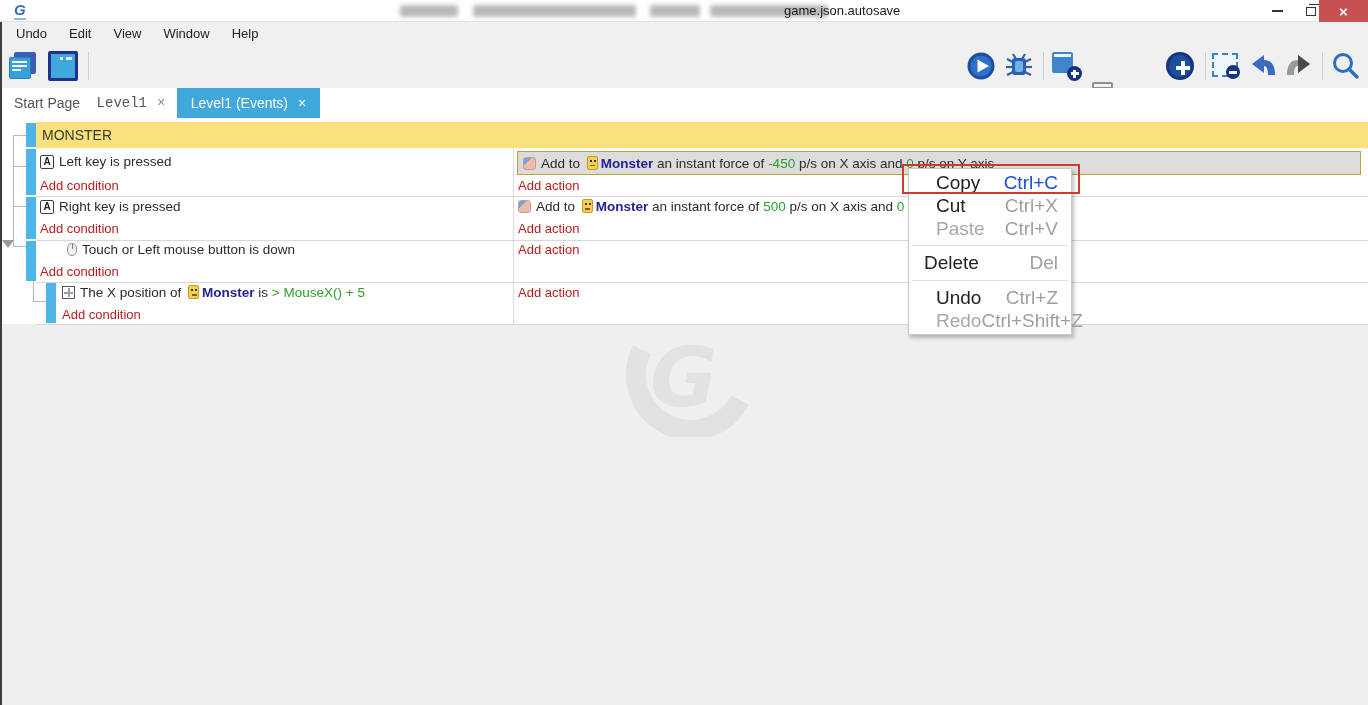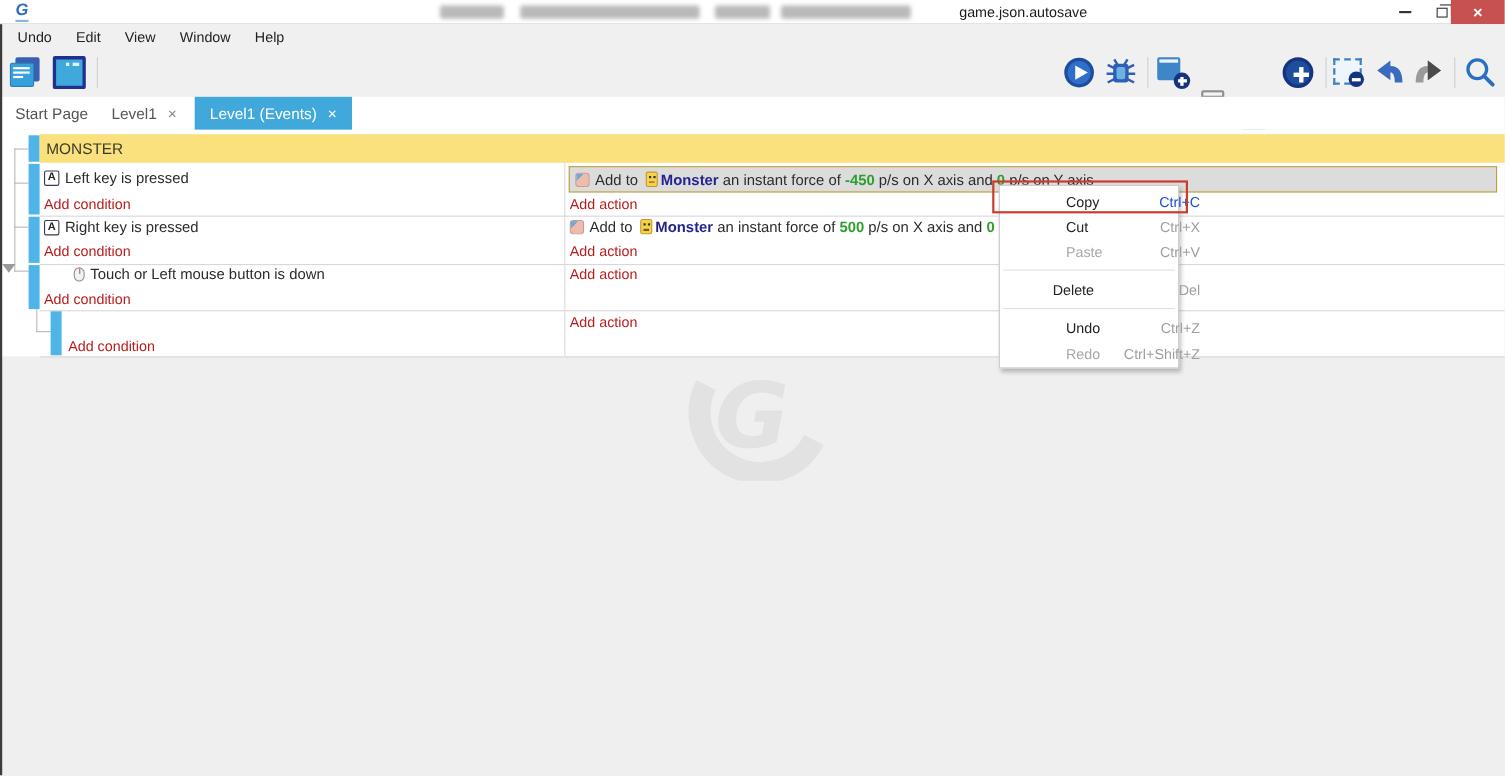--- a/index.html
+++ b/index.html
@@ -4,21 +4,21 @@
 <style>
   * { margin:0; padding:0; box-sizing:border-box; }
   html,body { width:1368px; height:705px; overflow:hidden; }
   body { font-family:"Liberation Sans", sans-serif; background:#efefef; }
   #app { position:relative; width:1368px; height:705px; background:#efefef; }
 
   
   .titlebar { position:absolute; left:0; top:0; width:1368px; height:22px; background:#ffffff; border-bottom:1px solid #e2e2e2; }
   .app-logo { position:absolute; left:14px; top:1px; font-size:15px; font-weight:bold; font-style:italic; color:#2f6fbf; border-bottom:2px solid #8ab8e6; line-height:17px; }
   .title-redact { position:absolute; top:5px; height:12px; background:#b9b9b9; filter:blur(2px); border-radius:2px; }
-  .title-suffix { position:absolute; left:872px; top:3px; font-size:13px; color:#1a1a1a; }
+  .title-suffix { position:absolute; left:784px; top:3px; font-size:13px; color:#1a1a1a; }
   .win-btn { position:absolute; top:0; height:22px; display:flex; align-items:center; justify-content:center; }
   .btn-min { left:1262px; width:30px; }
   .btn-min .bar { width:11px; height:2px; background:#333; }
   .btn-restore { left:1296px; width:30px; }
   .restore-glyph { position:relative; width:10px; height:9px; border:1.5px solid #333; background:#fff; }
   .restore-glyph::before { content:""; position:absolute; left:2px; top:-4px; width:10px; height:9px; border:1.5px solid #333; border-left:none; border-bottom:none; }
   .btn-close { left:1319px; width:49px; background:#c75050; color:#fff; font-size:15px; font-weight:bold; cursor:default; }
 
   
   .menubar { position:absolute; left:0; top:22px; width:1368px; height:22px; background:#f0f0f0; display:flex; align-items:center; padding-left:6px; gap:2px; }
@@ -74,42 +74,42 @@
   .treeline { position:absolute; background:#b8b8b8; }
   .expander { position:absolute; width:0; height:0; border-left:6px solid transparent; border-right:6px solid transparent; border-top:8px solid #9a9a9a; }
 
   .row-sep { position:absolute; left:36px; width:1332px; height:1px; background:#d8d8d8; }
   .col-sep { position:absolute; left:513px; top:148px; width:1px; height:176px; background:#dcdcdc; }
 
   .cond-line, .act-line { position:absolute; font-size:13.5px; color:#2b2b2b; display:flex; align-items:center; gap:5px; white-space:nowrap; }
   .placeholder { position:absolute; font-size:13px; color:#b91c1c; white-space:nowrap; }
   .seg-default { color:#2b2b2b; }
   .seg-object { color:#24248f; font-weight:bold; }
-  .seg-value { color:#2e9e2e;font-weight:bold; }
+  .seg-value { color:#2e9e2e; }
 
   .selected-action { position:absolute; left:517px; top:151px; width:844px; height:24px; background:#dcdcdc; border:1.5px solid #bda23c; display:flex; align-items:center; gap:5px; padding-left:5px; font-size:13.5px; white-space:nowrap; overflow:hidden; }
 
   
   .kbd-icon { display:inline-flex; width:14px; height:14px; border:1.5px solid #3a3a55; border-radius:2px; background:#fff; color:#222; font-size:10px; font-weight:bold; align-items:center; justify-content:center; flex:none; }
   .mouse-icon { display:inline-block; width:10px; height:13px; border:1.5px solid #909090; border-radius:5px; background:#f2f2f2; position:relative; flex:none; }
   .mouse-icon::before { content:""; position:absolute; left:3.5px; top:0; width:1.5px; height:5px; background:#b06060; }
   .position-icon { display:inline-block; width:13px; height:13px; border:1.5px solid #556; position:relative; background:#fff; flex:none; }
   .position-icon::before { content:""; position:absolute; left:5px; top:1px; width:1.5px; height:9px; background:#99a; }
   .position-icon::after { content:""; position:absolute; left:1px; top:5px; width:9px; height:1.5px; background:#99a; }
   .force-icon { display:inline-block; width:13px; height:13px; border-radius:3px; background:linear-gradient(135deg,#6fa8dc 0 32%,#f0bcaa 32%); border:1px solid #c99; flex:none; }
   .inline-icon.monster-icon { display:inline-block; width:11px; height:14px; background:#f7d14a; border:1px solid #c19a2e; border-radius:2px; position:relative; vertical-align:-2px; margin:0 3px; }
   .inline-icon.monster-icon::before { content:""; position:absolute; left:2px; top:3px; width:2px; height:2px; background:#333; box-shadow:4px 0 0 #333; }
   .inline-icon.monster-icon::after { content:""; position:absolute; left:2.5px; top:8px; width:5px; height:1.5px; background:#7a5c10; }
 
   
   .watermark { position:absolute; left:612px; top:322px; width:150px; height:115px; }
 
   
   .context-menu { position:absolute; left:908px; top:168px; width:164px; height:167px; background:#ffffff; border:1px solid #c9c9c9; box-shadow:2px 3px 4px rgba(0,0,0,.25); }
-  .menu-item { position:absolute; left:1px; width:160px; height:22px; display:flex; align-items:center; font-size:13px; color:#222; padding:0 12px 0 26px;margin-left:33px; }
+  .menu-item { position:absolute; left:1px; width:160px; height:22px; display:flex; align-items:center; font-size:19px; color:#222; padding:0 12px 0 26px; }
   .menu-item .label { flex:1; }
   .menu-item .shortcut { color:#9f9f9f; }
   .menu-item.copy .shortcut { color:#1d4ed8; }
   .menu-item.disabled .label { color:#a8a8a8; }
   .menu-sep { position:absolute; left:3px; width:156px; height:1px; background:#e0e0e0; }
   .annotation-rect { position:absolute; left:902px; top:164px; width:178px; height:30px; border:2px solid #cc3b2e; z-index:30; }
 
   .context-menu { z-index:20; }
   .selected-action, .cond-line, .act-line { z-index:2; }
 </style>
@@ -215,21 +215,21 @@
           <circle cx="13" cy="12" r="8.5" fill="none" stroke="#2a6fc0" stroke-width="3"></circle>
           <line x1="19" y1="18" x2="27" y2="26" stroke="#2a6fc0" stroke-width="3.5" stroke-linecap="round"></line>
         </svg>
     </div>
   </div>
 
   <div class="tabbar">
     <div class="tab" style="left:4px;width:86px;">
       <span>Start Page</span>
     </div>
-    <div class="tab" style="left:92px;width:78px;">
+    <div class="tab" style="left:92px;width:78px;font-family:Liberation Mono, monospace;">
       <span>Level1</span>
       <span class="x">×</span>
     </div>
     <div class="tab active" style="left:177px;width:143px;">
       <span>Level1 (Events)</span>
       <span class="x">×</span>
     </div>
   </div>
 
   <div class="events-bg"></div>
@@ -282,20 +282,24 @@
   </div>
   <div class="placeholder" style="left:518px;top:221px;">Add action</div>
 
   <div class="cond-line" style="left:40px;top:242px;margin-left:27px;">
     <span class="mouse-icon"></span>
     <span>Touch or Left mouse button is down</span>
   </div>
   <div class="placeholder" style="left:40px;top:264px;">Add condition</div>
   <div class="placeholder" style="left:518px;top:242px;">Add action</div>
 
+  <div class="cond-line" style="left:62px;top:285px;">
+    <span class="position-icon"></span>
+    <span><span class="seg-default">The X position of </span><span class="inline-icon monster-icon"></span><span class="seg-object">Monster</span><span class="seg-default"> is </span><span class="seg-value">&gt; MouseX() + 5</span></span>
+  </div>
   <div class="placeholder" style="left:62px;top:307px;">Add condition</div>
   <div class="placeholder" style="left:518px;top:285px;">Add action</div>
 
   <div class="watermark">
     <svg width="150" height="115" viewBox="0 0 150 115">
       <path d="M30 28 A 52 52 0 1 0 128 78" fill="none" stroke="#e2e2e2" stroke-width="20"></path>
       <text x="38" y="84" font-family="'DejaVu Sans', sans-serif" font-size="82" font-weight="bold" font-style="italic" fill="#e2e2e2">G</text>
     </svg>
   </div>
 

